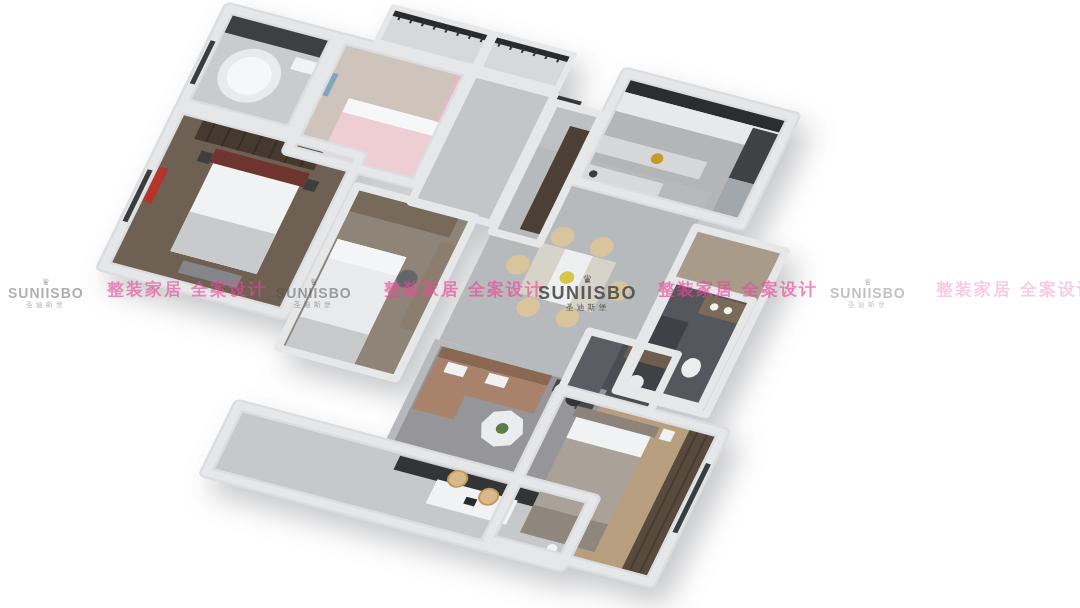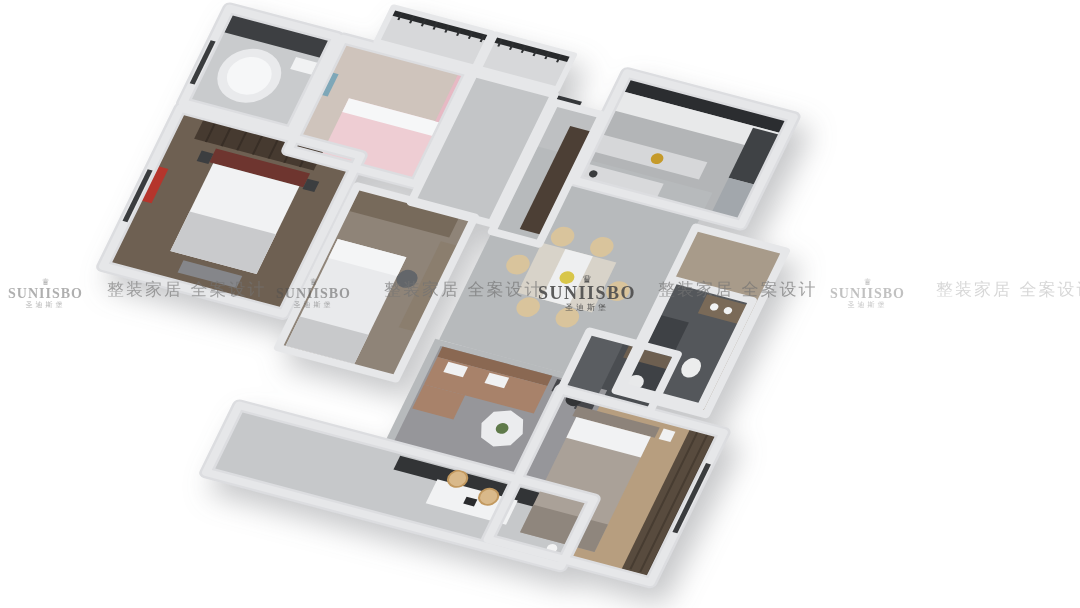--- a/index.html
+++ b/index.html
@@ -3,24 +3,24 @@
 <meta charset="utf-8">
 <style>
   html,body{margin:0;padding:0;background:#ffffff;}
   .stage{position:relative;width:1080px;height:608px;background:#ffffff;overflow:hidden;
          font-family:"Liberation Sans",sans-serif;}
   .plan-svg{position:absolute;left:0;top:0;
             filter:drop-shadow(10px 16px 14px rgba(70,72,78,0.30));}
   
   .wm{position:absolute;top:278px;left:0;width:1080px;height:50px;pointer-events:none;}
   .wm-item{position:absolute;display:flex;flex-direction:column;align-items:center;color:#4f4f4f;}
-  .wm-tagline{position:absolute;top:10px;font-size:17px;letter-spacing:2px;font-weight:normal;
-              color:#737373;font-family:"DejaVu Sans",sans-serif;white-space:nowrap;}
+  .wm-tagline{position:absolute;top:10px;font-size:17px;letter-spacing:2px;font-weight:bold;
+              color:#ec4899;font-family:"DejaVu Sans",sans-serif;white-space:nowrap;}
   .wm-logo .crown{font-size:9px;line-height:8px;}
-  .wm-logo .brand{font-family:Liberation Serif, serif;font-weight:bold;
+  .wm-logo .brand{font-family:Liberation Sans, sans-serif;font-weight:bold;
                   font-size:14px;letter-spacing:1px;line-height:15px;white-space:nowrap;}
   .wm-logo .sub{font-size:7px;letter-spacing:3px;line-height:9px;white-space:nowrap;
                 font-family:Liberation Mono, monospace;}
   .wm-logo.featured .crown{font-size:11px;line-height:10px;}
   .wm-logo.featured .brand{font-size:18px;letter-spacing:1.5px;line-height:19px;}
   .wm-logo.featured .sub{font-size:8px;}
 </style>
 </head>
 <body>
 

